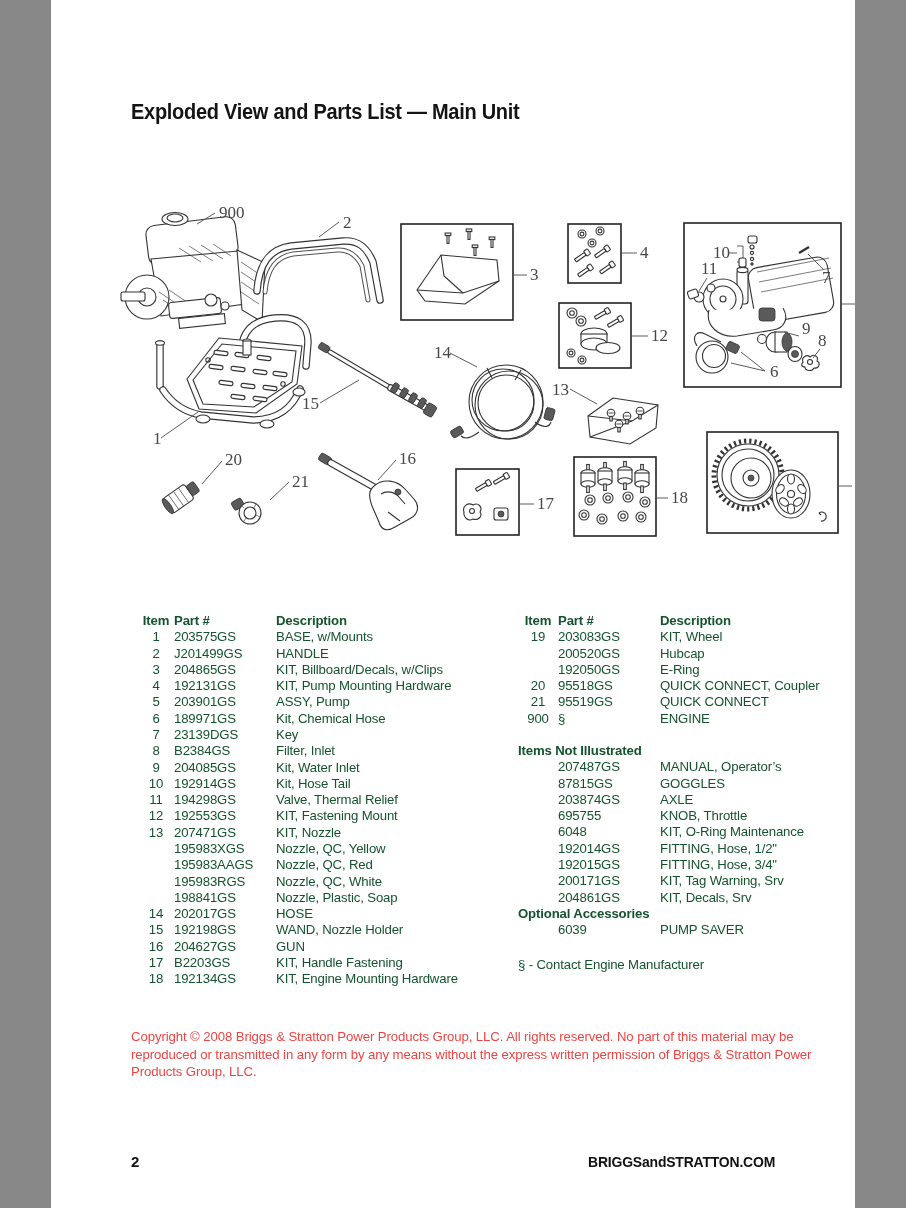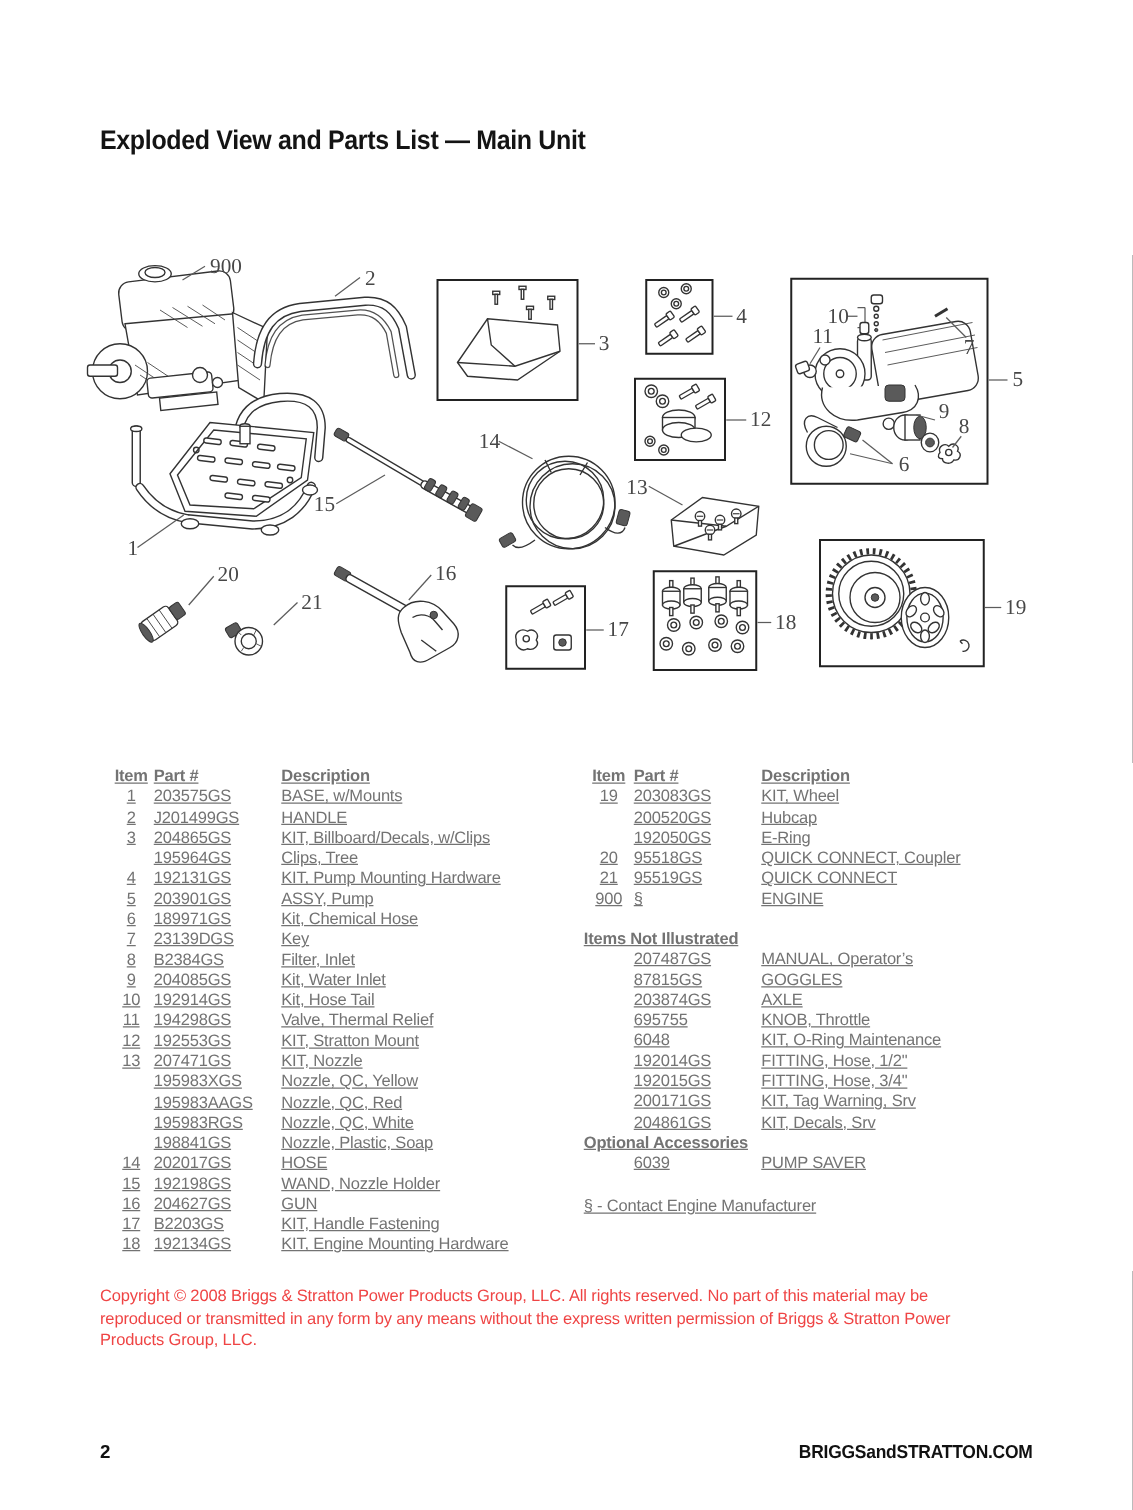--- a/index.html
+++ b/index.html
@@ -1,34 +1,34 @@
 <!DOCTYPE html>
 <html><head>
 <meta charset="utf-8">
 <style>
   html,body{margin:0;padding:0;background:#888;}
-  #page{position:relative;width:906px;height:1208px;background:#fff;margin:0 auto;
+  #page{position:relative;width:804px;height:1208px;background:#fff;margin:0 auto;
         font-family:"Liberation Sans",sans-serif;color:#111;overflow:hidden;}
   #page-title{position:absolute;left:80px;top:100px;font-size:21.5px;font-weight:bold;
         letter-spacing:-0.3px;transform:scaleX(0.93);transform-origin:left center;white-space:nowrap;color:#141414;}
   
   #diagram{position:absolute;left:0;top:0;}
   #diagram text{font-family:"Liberation Serif",serif;font-size:17px;fill:#474747;}
   .ld{stroke:#5c5c5c;stroke-width:1;fill:none;}
   .box{fill:none;stroke:#222;stroke-width:1.6;}
   .pt{fill:#fff;stroke:#333;stroke-width:1.1;}
   .ptn{fill:none;stroke:#333;stroke-width:1.1;}
   .dk{fill:#5a5a5a;stroke:#333;stroke-width:0.8;}
   .hatch{stroke:#444;stroke-width:0.7;}
   .tubeO{stroke:#333;stroke-width:7.5;fill:none;stroke-linecap:round;stroke-linejoin:round;}
   .tubeI{stroke:#fff;stroke-width:5.2;fill:none;stroke-linecap:round;stroke-linejoin:round;}
   .tubeO2{stroke:#333;stroke-width:5;fill:none;stroke-linecap:round;stroke-linejoin:round;}
   .tubeI2{stroke:#fff;stroke-width:3;fill:none;stroke-linecap:round;stroke-linejoin:round;}
   
-  .ptable{position:absolute;font-size:13.2px;line-height:16.28px;letter-spacing:-0.15px;color:#737373;text-decoration:underline;}
+  .ptable{position:absolute;font-size:13.2px;line-height:16.28px;letter-spacing:-0.15px;color:#14532d;}
   .prow{display:grid;}
   .cols-l{grid-template-columns:36px 102px auto;}
   .cols-r{grid-template-columns:40px 102px auto;}
   .c-item{text-align:center;}
   .hdr{font-weight:bold;}
   .sect{font-weight:bold;margin-top:16px;}
   .sect2{font-weight:bold;}
   .footnote{margin-top:19px;}
   #copyright{position:absolute;left:80px;top:1028px;width:716px;font-size:13.2px;
         line-height:17.6px;letter-spacing:-0.1px;color:#ef4444;}
@@ -402,25 +402,20 @@
           <span class="c-item">2</span>
           <span class="c-part">J201499GS</span>
           <span class="c-desc">HANDLE</span>
         </div>
         <div class="prow cols-l">
           <span class="c-item">3</span>
           <span class="c-part">204865GS</span>
           <span class="c-desc">KIT, Billboard/Decals, w/Clips</span>
         </div>
         <div class="prow cols-l">
-          <span class="c-item"></span>
-          <span class="c-part">195964GS</span>
-          <span class="c-desc">Clips, Tree</span>
-        </div>
-        <div class="prow cols-l">
           <span class="c-item">4</span>
           <span class="c-part">192131GS</span>
           <span class="c-desc">KIT, Pump Mounting Hardware</span>
         </div>
         <div class="prow cols-l">
           <span class="c-item">5</span>
           <span class="c-part">203901GS</span>
           <span class="c-desc">ASSY, Pump</span>
         </div>
         <div class="prow cols-l">
@@ -449,21 +444,21 @@
           <span class="c-desc">Kit, Hose Tail</span>
         </div>
         <div class="prow cols-l">
           <span class="c-item">11</span>
           <span class="c-part">194298GS</span>
           <span class="c-desc">Valve, Thermal Relief</span>
         </div>
         <div class="prow cols-l">
           <span class="c-item">12</span>
           <span class="c-part">192553GS</span>
-          <span class="c-desc">KIT, Stratton Mount</span>
+          <span class="c-desc">KIT, Fastening Mount</span>
         </div>
         <div class="prow cols-l">
           <span class="c-item">13</span>
           <span class="c-part">207471GS</span>
           <span class="c-desc">KIT, Nozzle</span>
         </div>
         <div class="prow cols-l">
           <span class="c-item"></span>
           <span class="c-part">195983XGS</span>
           <span class="c-desc">Nozzle, QC, Yellow</span>

